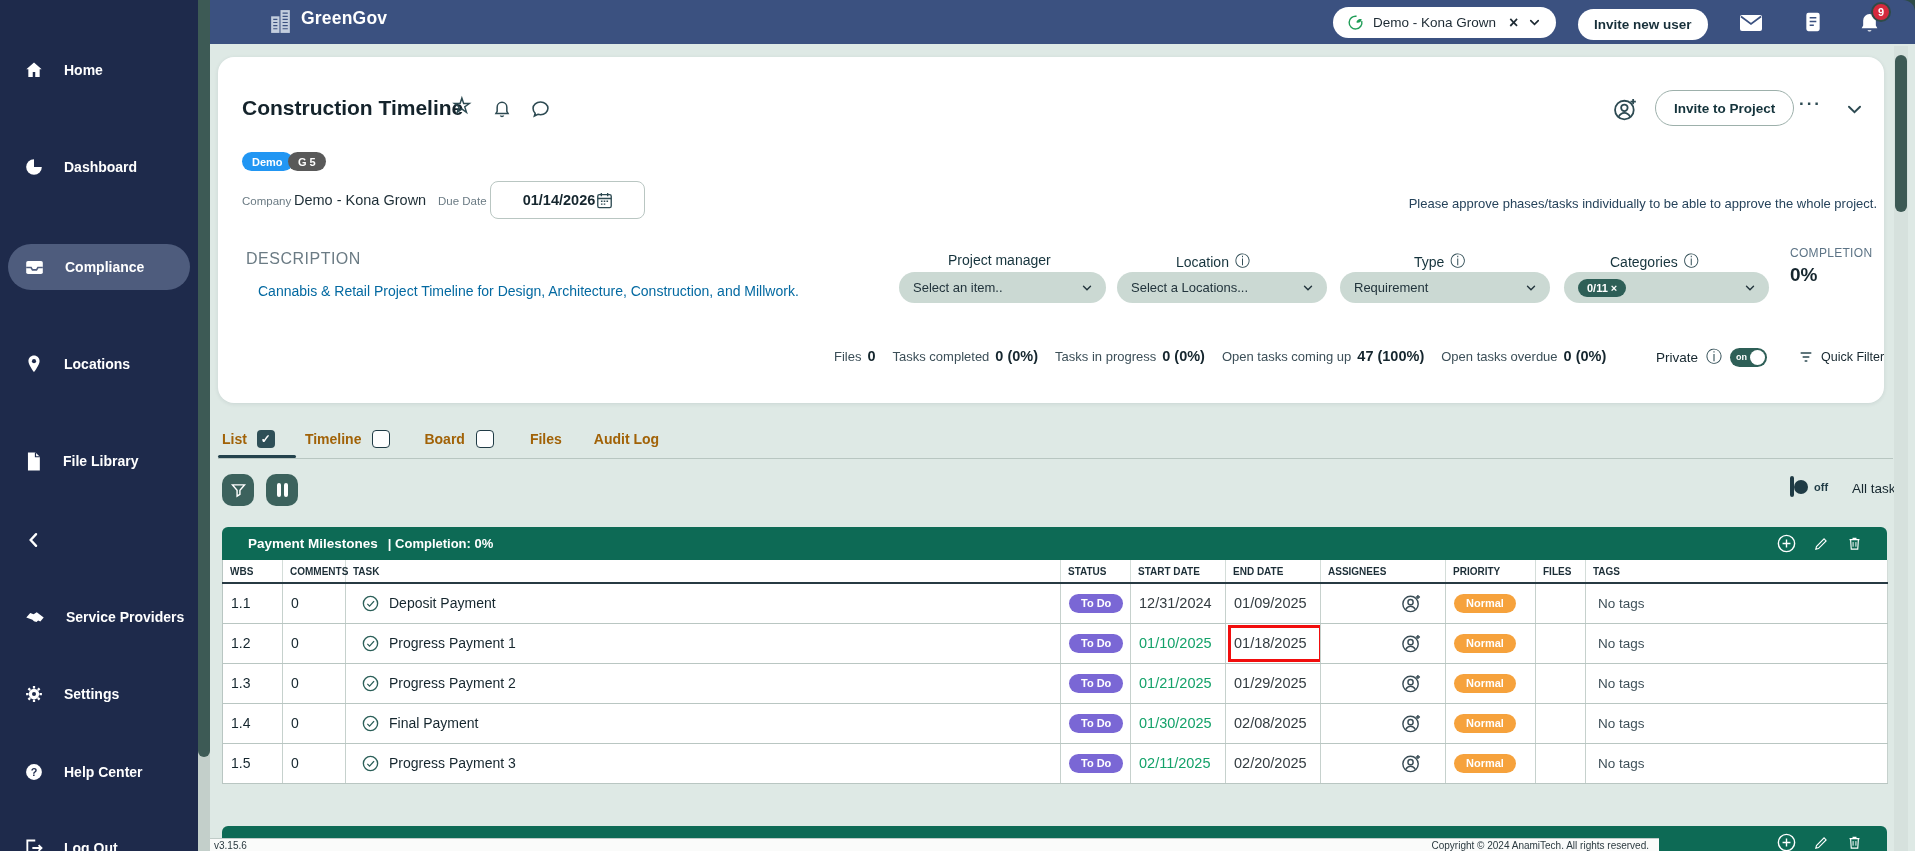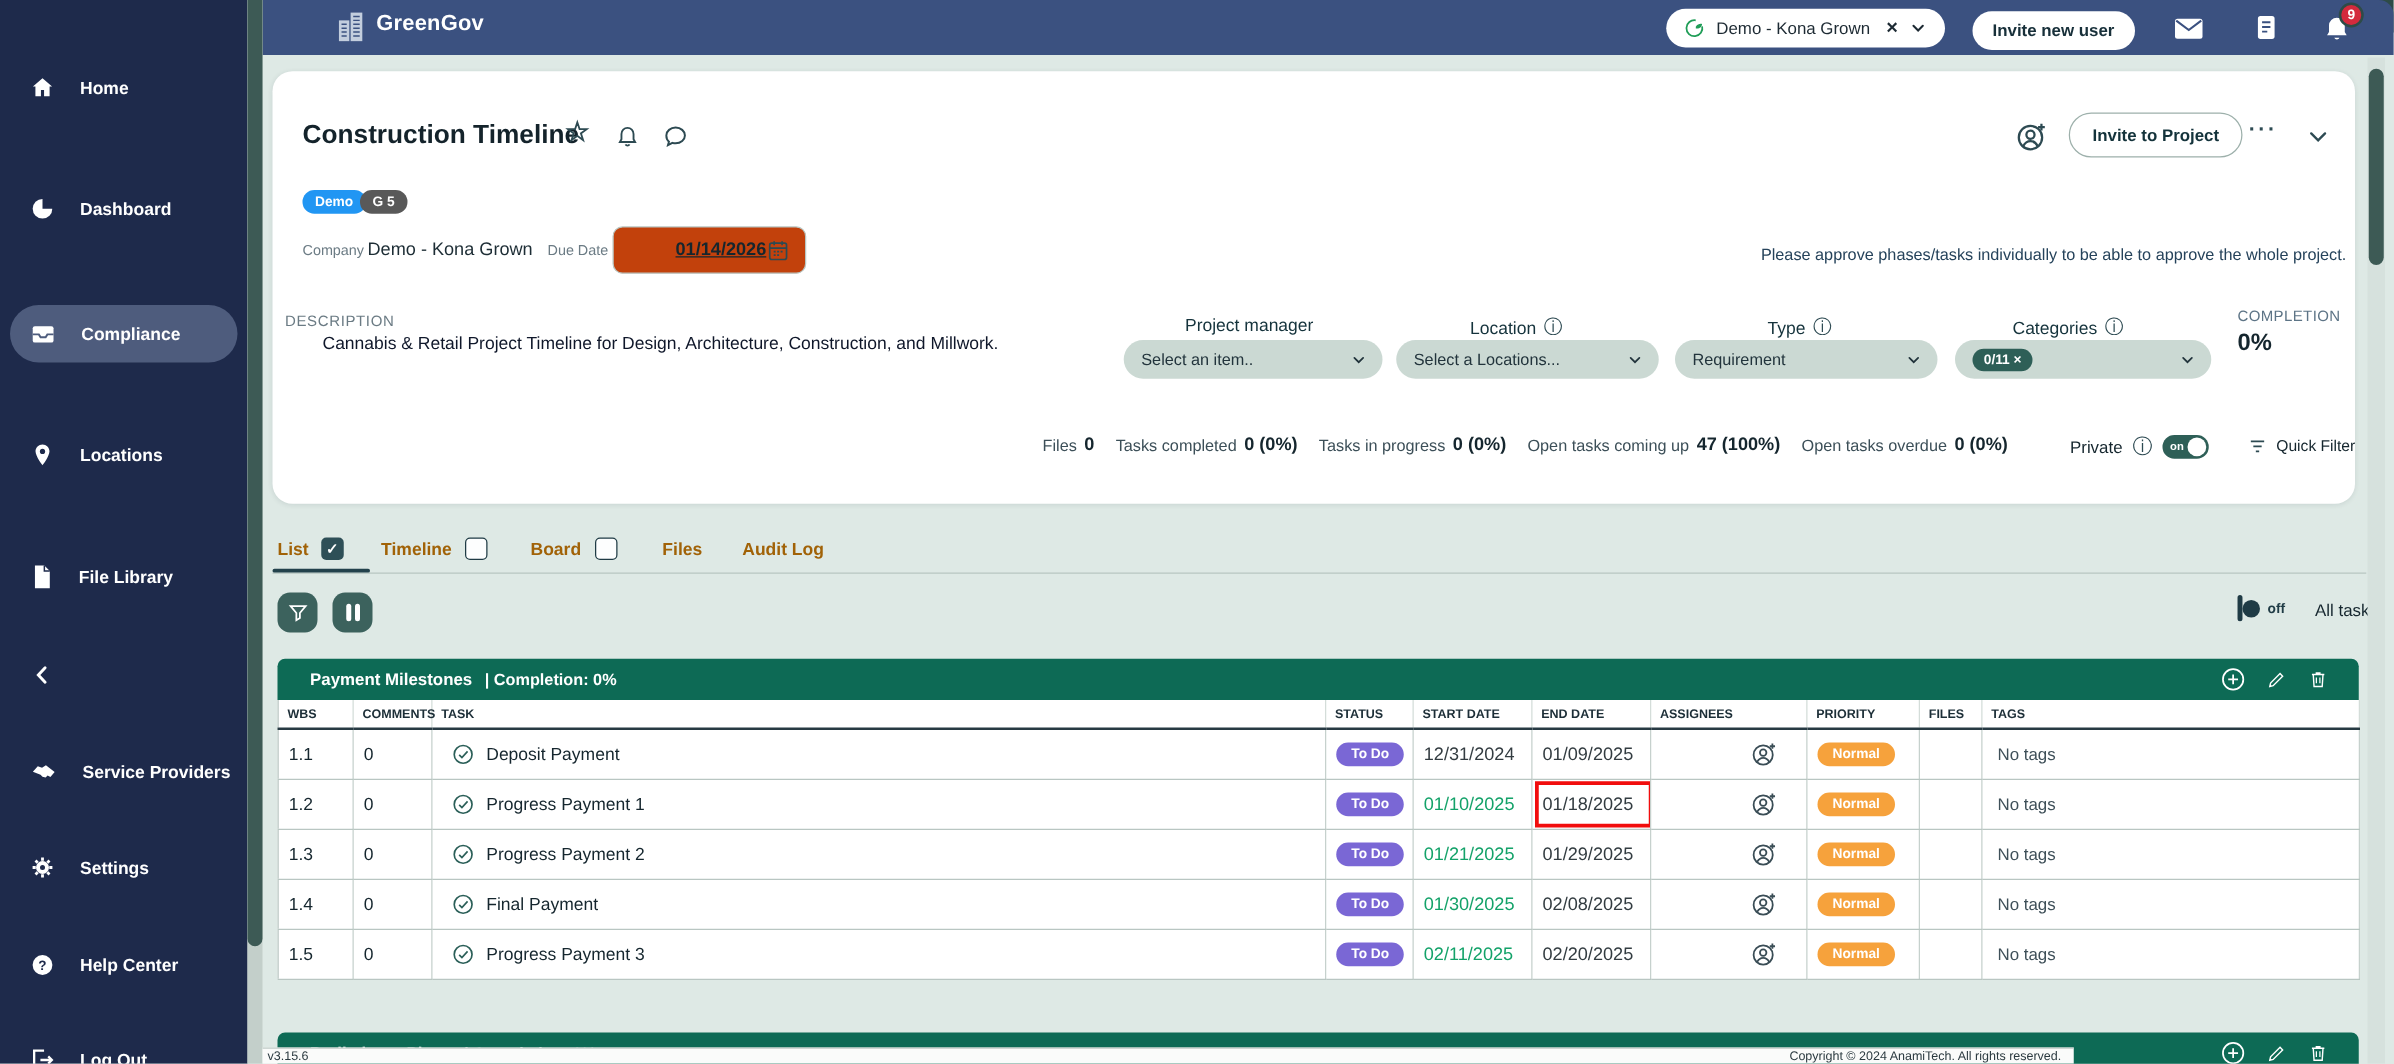--- a/index.html
+++ b/index.html
@@ -37,25 +37,25 @@
   .page-title { left:242px; top:96px; font-size:21px; font-weight:bold; color:#14232b; z-index:2; }
   .title-icon { z-index:2; color:#2d4a52; cursor:pointer; }
   .star-glyph { font-size:22px; line-height:1; color:#2d4a52; font-weight:bold; }
   .invite-project-btn { left:1655px; top:90px; height:36px; border:1px solid #9db0ab; border-radius:18px; background:#fff; display:flex; align-items:center; padding:0 18px; font-size:13.5px; font-weight:bold; color:#14333b; z-index:2; cursor:pointer; }
   .ellipsis { left:1799px; top:94px; font-size:17px; font-weight:bold; color:#2d4a52; letter-spacing:2px; z-index:2; cursor:pointer; }
   .badge { height:19px; border-radius:10px; color:#fff; font-size:11px; font-weight:bold; display:flex; align-items:center; padding:0 10px; z-index:2; }
   .badge.demo { left:242px; top:152px; background:#2196f3; }
   .badge.g5 { left:288px; top:152px; background:#595959; }
   .mini-label { font-size:11.5px; color:#6b7b84; z-index:2; }
   .val-text { font-size:14.5px; font-weight:500; color:#1d2d35; z-index:2; }
-  .date-input { left:490px; top:181px; width:155px; height:38px; border:1.5px solid #b9c6c2; border-radius:8px; background:#c2410c; display:flex; align-items:center; justify-content:flex-end; padding:0 12px 0 14px; z-index:2; cursor:text;text-decoration:underline; }
+  .date-input { left:490px; top:181px; width:155px; height:38px; border:1.5px solid #b9c6c2; border-radius:8px; background:#ffffff; display:flex; align-items:center; justify-content:center; padding:0 12px 0 14px; z-index:2; cursor:text; }
   .date-input .dv { font-size:14.5px; font-weight:bold; color:#15262e; }
   .approve-note { right:38px; top:196px; font-size:13px; color:#26435b; z-index:2; }
-  .desc-label { left:228px; top:250px; font-size:12px; color:#6b7b84; letter-spacing:.5px; z-index:2; }
-  .desc-text { left:258px; top:266px; font-size:14px; color:#0f172a; z-index:2; }
+  .desc-label { left:246px; top:250px; font-size:16px; color:#6b7b84; letter-spacing:.5px; z-index:2; }
+  .desc-text { left:258px; top:283px; font-size:14px; color:#0369a1; z-index:2; }
   .filter-label { top:252px; font-size:14px; font-weight:500; color:#15333c; display:flex; align-items:center; gap:6px; z-index:2; }
   .info-glyph { font-size:15px; color:#2d4a52; font-weight:normal; }
   .select { top:272px; height:31px; background:#cbd9d3; border-radius:16px; display:flex; align-items:center; justify-content:space-between; padding:0 12px 0 14px; font-size:13px; color:#22343c; z-index:2; cursor:pointer; }
   .chip { background:#2e5f57; color:#fff; font-size:11px; font-weight:bold; border-radius:10px; padding:3px 9px; }
   .completion-label { left:1790px; top:246px; font-size:12px; color:#5d7486; letter-spacing:.3px; z-index:2; }
   .completion-value { left:1790px; top:264px; font-size:19px; font-weight:bold; color:#15262e; z-index:2; }
   .stats-row { left:834px; top:348px; display:flex; align-items:center; gap:17px; z-index:2; }
   .stat { display:flex; align-items:center; gap:6px; }
   .stat .sl { font-size:13px; color:#3c4f58; }
   .stat .sv { font-size:14.5px; font-weight:bold; color:#15262e; }

